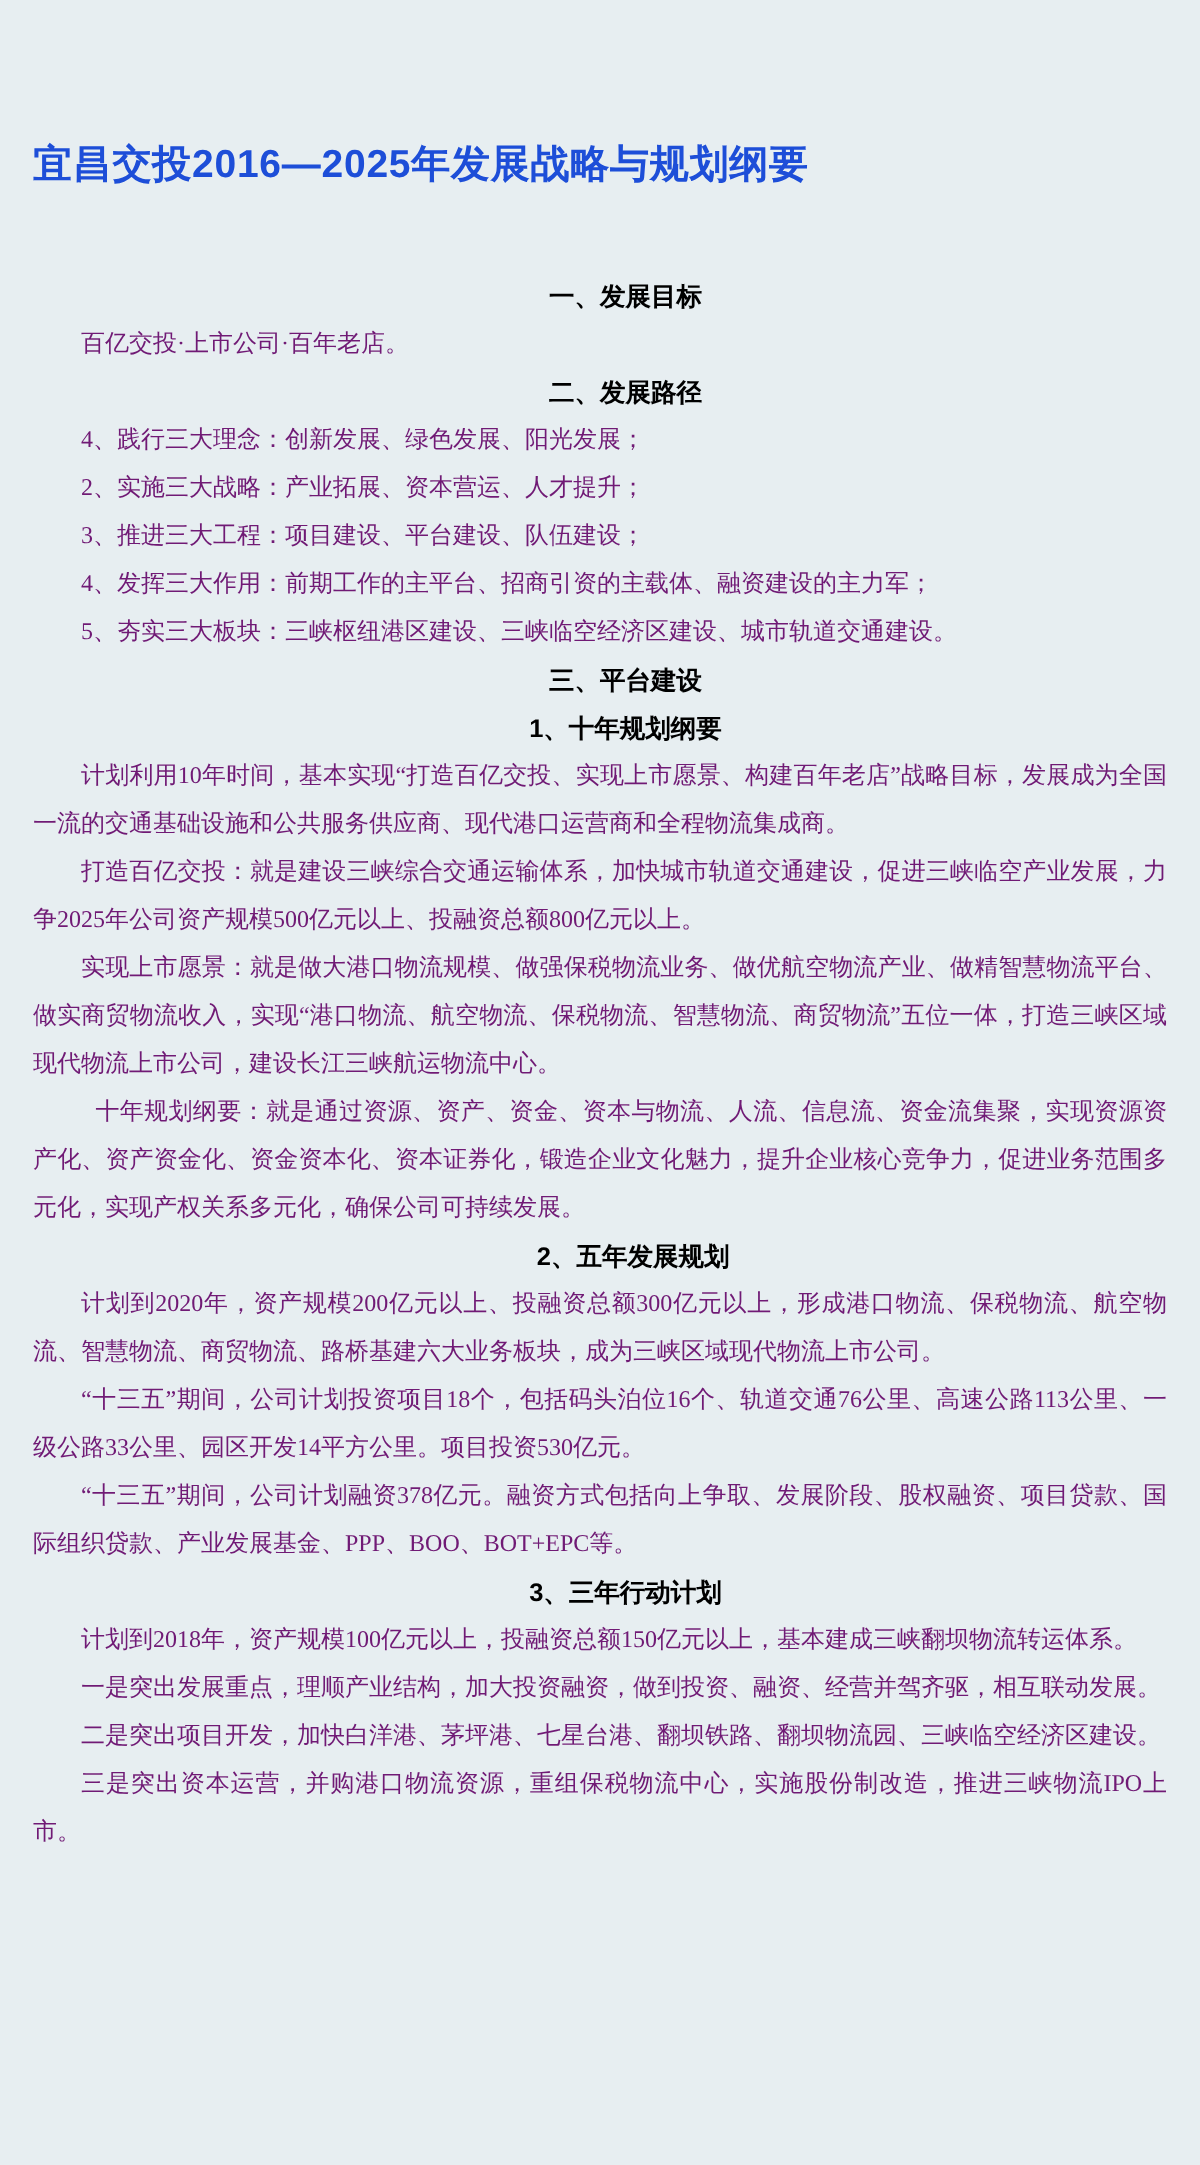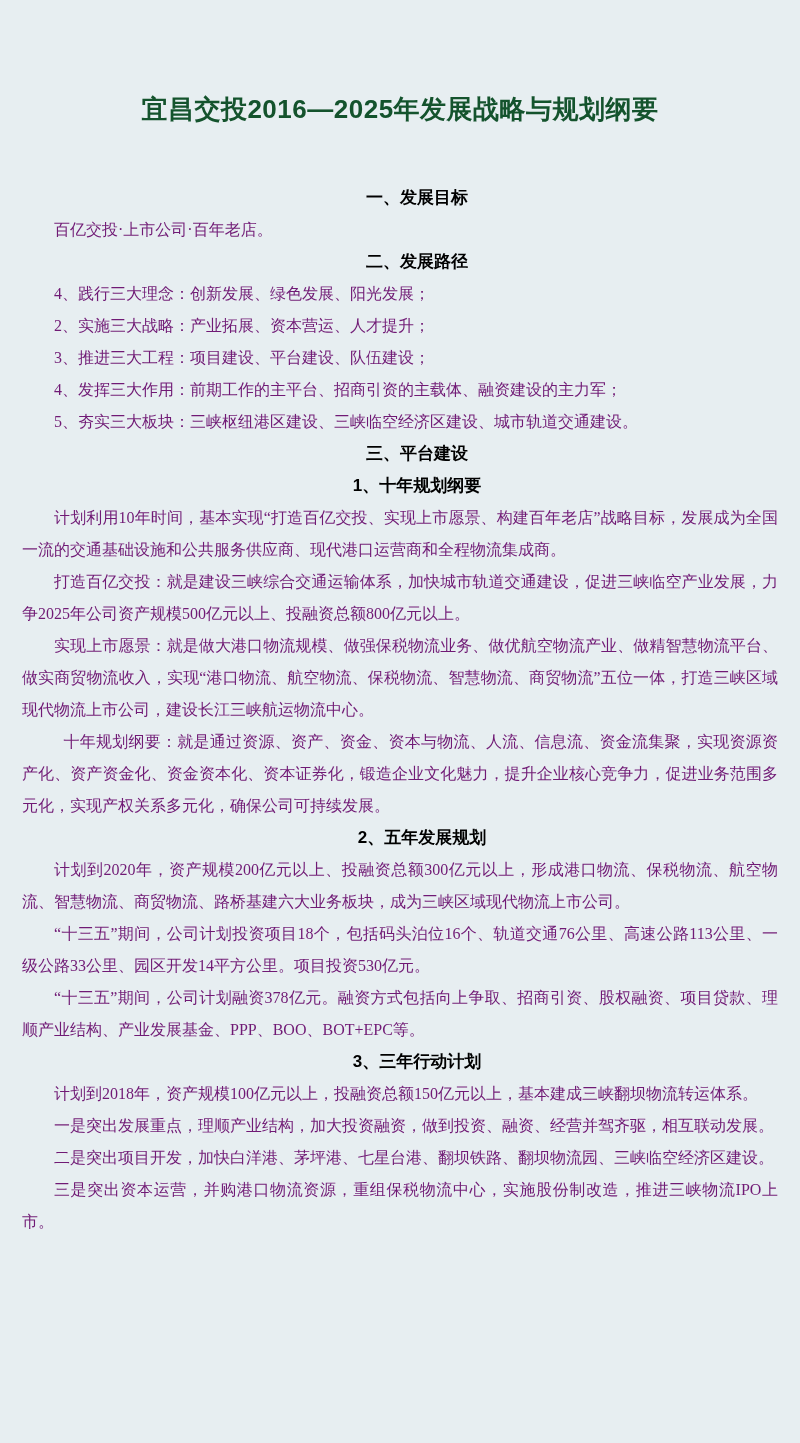--- a/index.html
+++ b/index.html
@@ -14,26 +14,25 @@
     font-family: "Liberation Serif", serif;
   }
   .page {
     box-sizing: border-box;
     width: 800px;
     height: 1443px;
     padding: 92px 22px 0 22px;
   }
   .doc-title {
     margin: 0 0 56px 0;
-    text-align: center;
     font-family: "Liberation Sans", sans-serif;
     font-weight: bold;
     font-size: 26px;
     line-height: 34px;
-    color: #14532d;
+    color: #1d4ed8;
     letter-spacing: 0.5px;
   }
   .block {
     margin: 0;
     font-size: 16px;
     line-height: 32px;
     color: #701a75;
     text-align: justify;
     text-indent: 2em;
     word-break: break-all;
@@ -75,20 +74,20 @@
 
   <p class="block"><span class="lead">打造百亿交投：</span><span>就是建设三峡综合交通运输体系，加快城市轨道交通建设，促进三峡临空产业发展，力争2025年公司资产规模500亿元以上、投融资总额800亿元以上。</span></p>
 
   <p class="block"><span class="lead">实现上市愿景：</span><span>就是做大港口物流规模、做强保税物流业务、做优航空物流产业、做精智慧物流平台、做实商贸物流收入，实现“港口物流、航空物流、保税物流、智慧物流、商贸物流”五位一体，打造三峡区域现代物流上市公司，建设长江三峡航运物流中心。</span></p>
 
   <p class="block deep"><span class="lead">十年规划纲要：</span><span>就是通过资源、资产、资金、资本与物流、人流、信息流、资金流集聚，实现资源资产化、资产资金化、资金资本化、资本证券化，锻造企业文化魅力，提升企业核心竞争力，促进业务范围多元化，实现产权关系多元化，确保公司可持续发展。</span></p>
 
   <p class="block subheading deep">2、五年发展规划</p>
   <p class="block">计划到2020年，资产规模200亿元以上、投融资总额300亿元以上，形成港口物流、保税物流、航空物流、智慧物流、商贸物流、路桥基建六大业务板块，成为三峡区域现代物流上市公司。</p>
   <p class="block">“十三五”期间，公司计划投资项目18个，包括码头泊位16个、轨道交通76公里、高速公路113公里、一级公路33公里、园区开发14平方公里。项目投资530亿元。</p>
-  <p class="block">“十三五”期间，公司计划融资378亿元。融资方式包括向上争取、招商引资、股权融资、项目贷款、理顺产业结构、产业发展基金、PPP、BOO、BOT+EPC等。</p>
+  <p class="block">“十三五”期间，公司计划融资378亿元。融资方式包括向上争取、发展阶段、股权融资、项目贷款、国际组织贷款、产业发展基金、PPP、BOO、BOT+EPC等。</p>
   <p class="block subheading">3、三年行动计划</p>
   <p class="block">计划到2018年，资产规模100亿元以上，投融资总额150亿元以上，基本建成三峡翻坝物流转运体系。</p>
   <p class="block">一是突出发展重点，理顺产业结构，加大投资融资，做到投资、融资、经营并驾齐驱，相互联动发展。</p>
   <p class="block">二是突出项目开发，加快白洋港、茅坪港、七星台港、翻坝铁路、翻坝物流园、三峡临空经济区建设。</p>
   <p class="block">三是突出资本运营，并购港口物流资源，重组保税物流中心，实施股份制改造，推进三峡物流IPO上市。</p>
 
 </div>
 
 </body></html>

